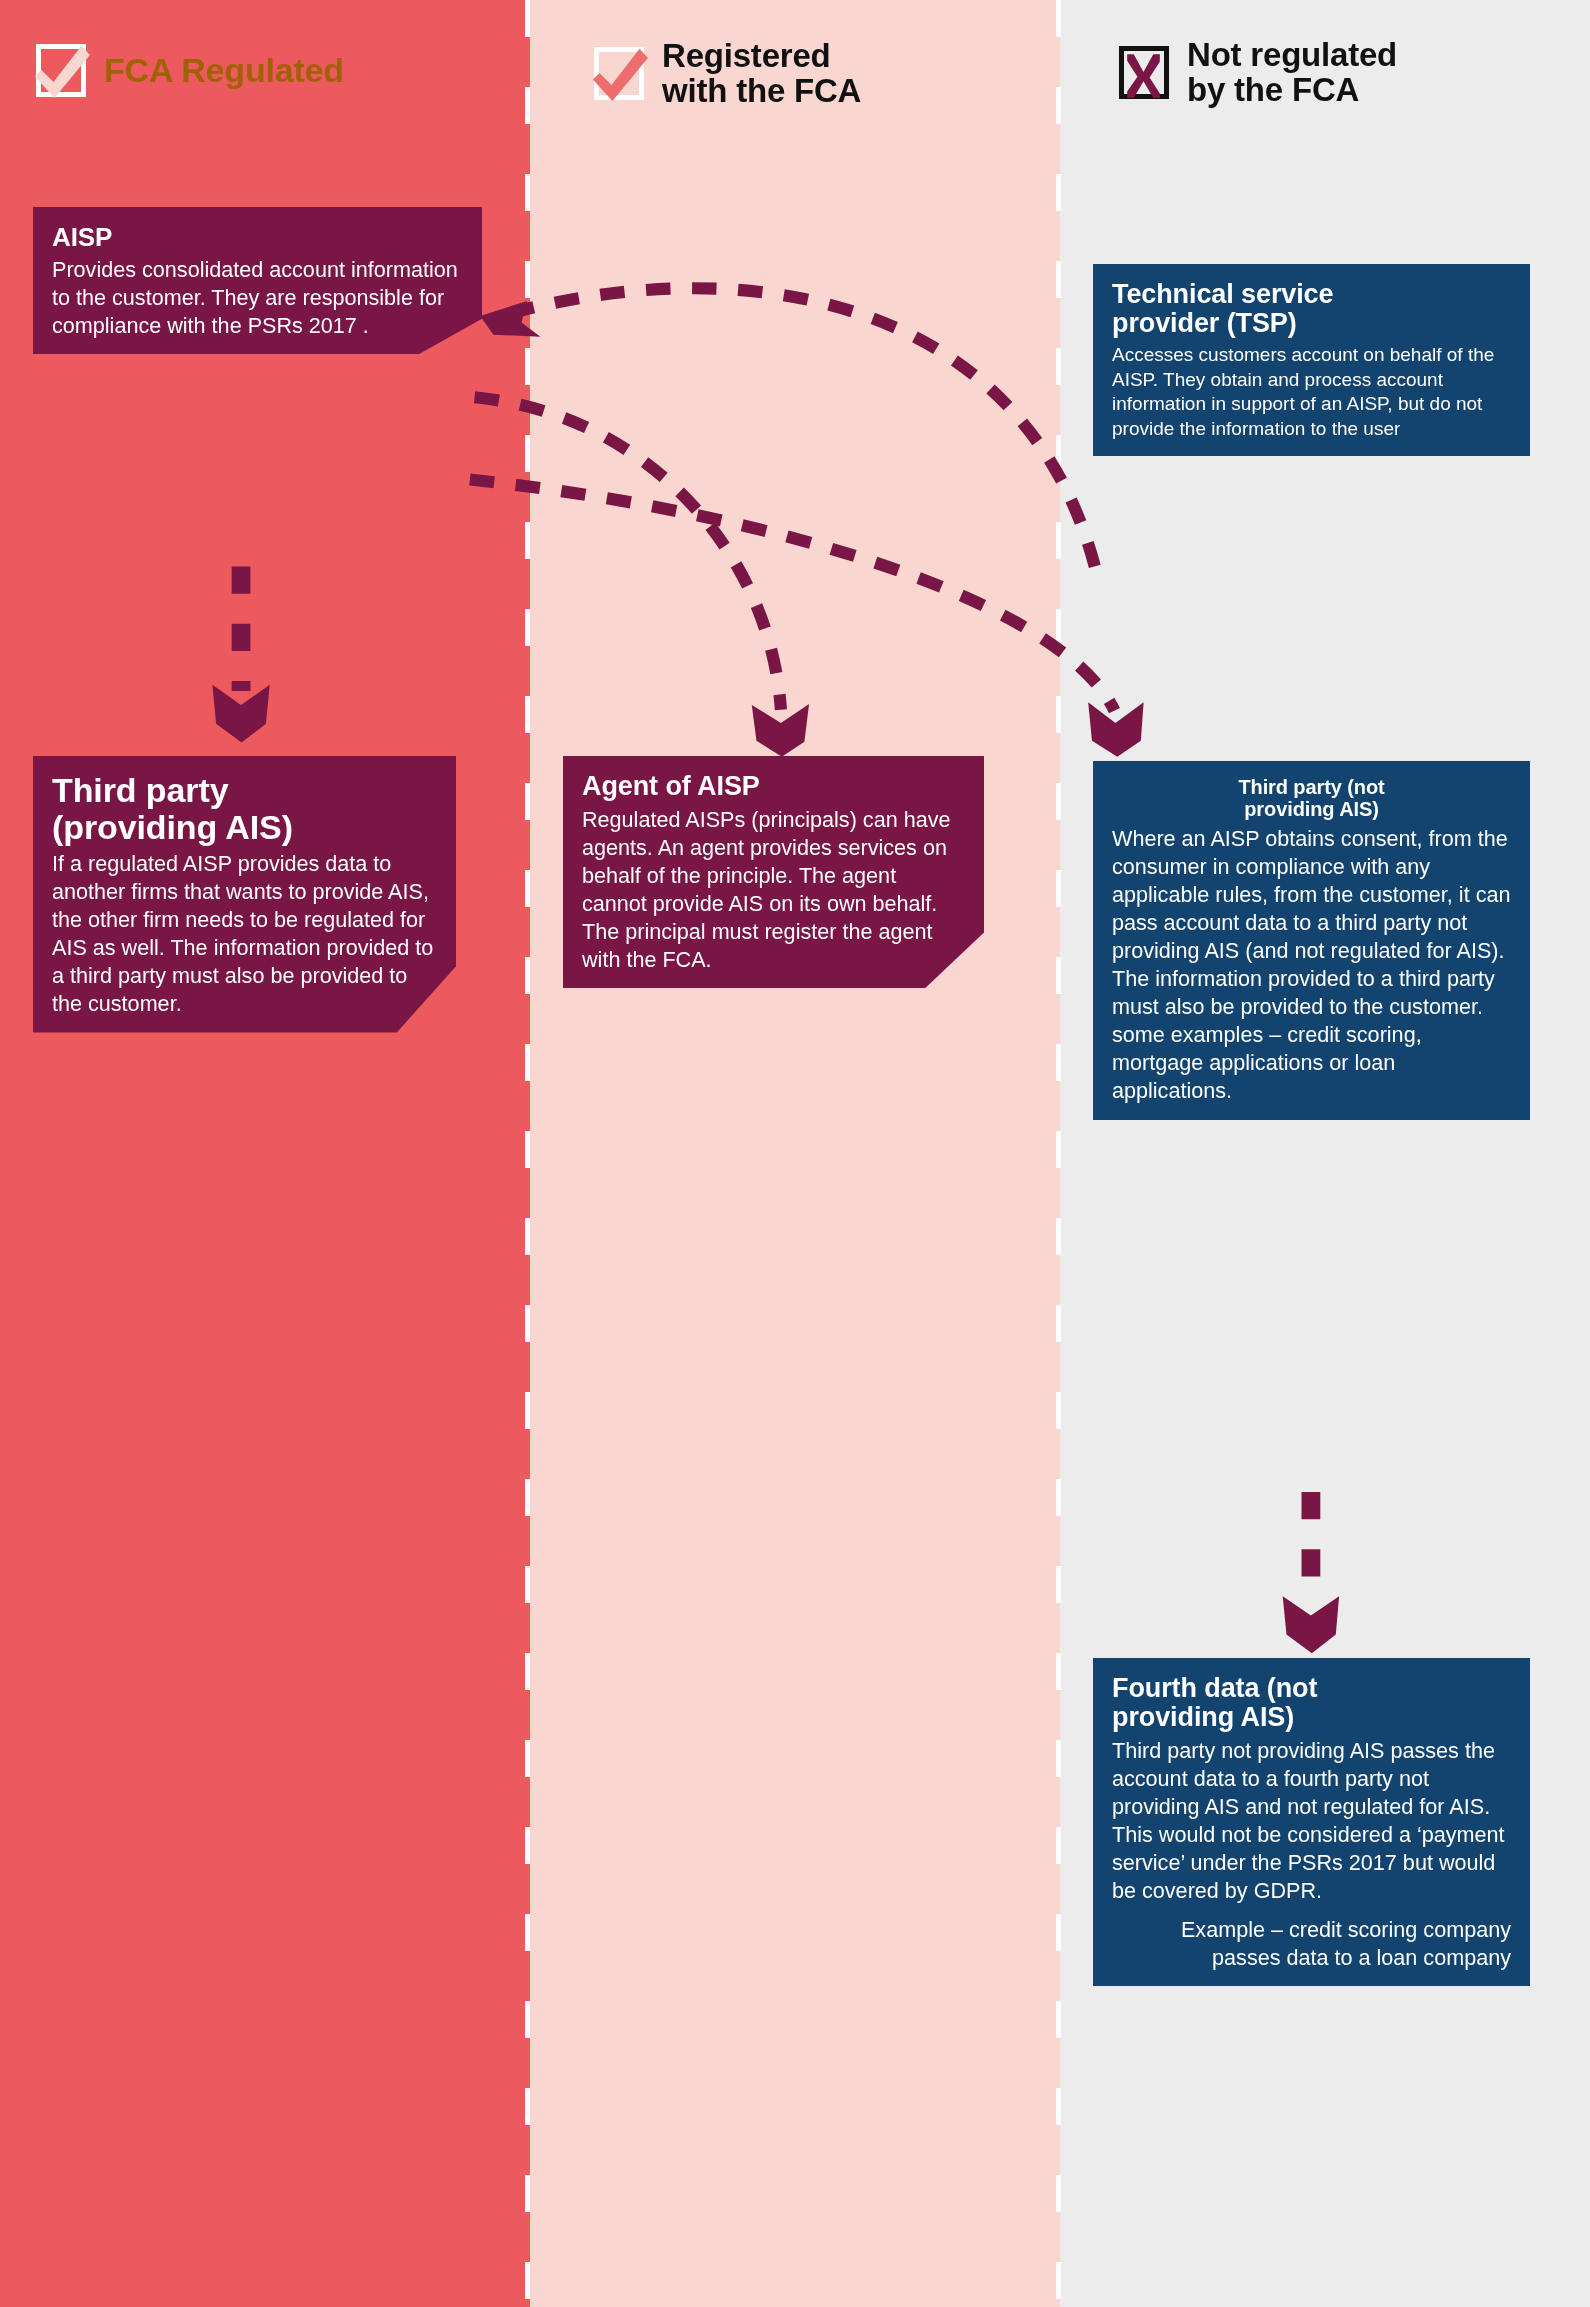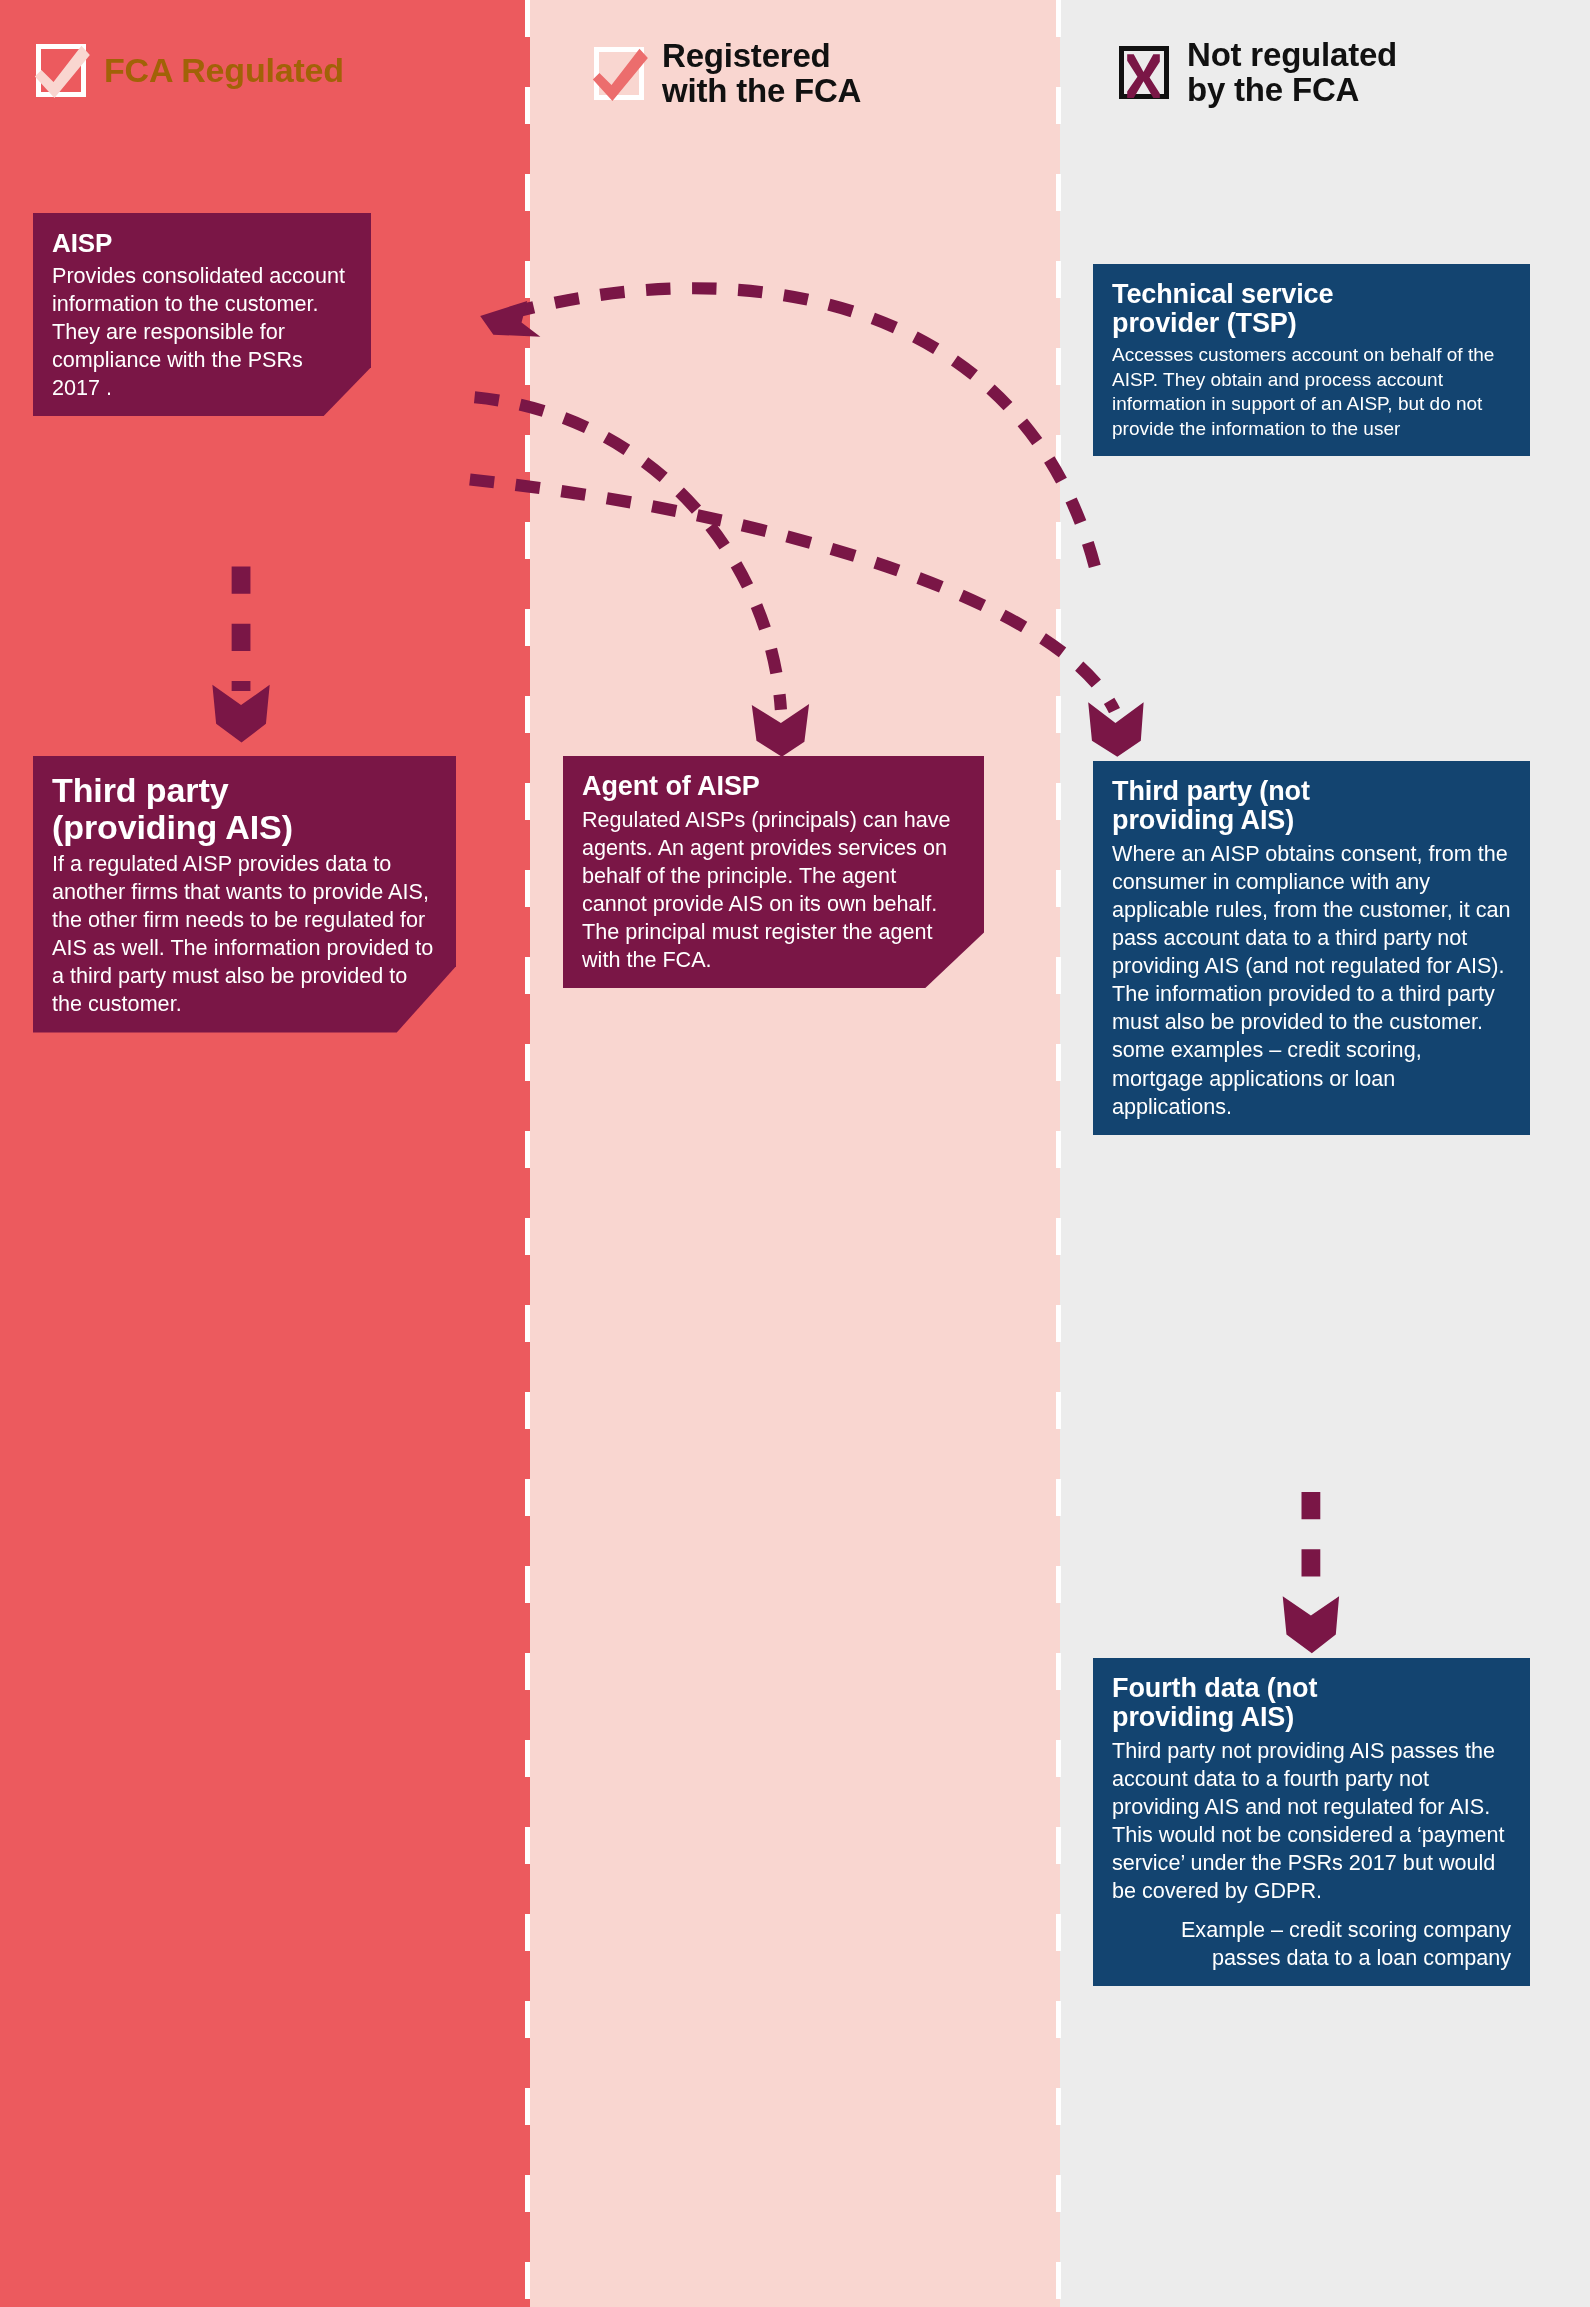--- a/index.html
+++ b/index.html
@@ -76,38 +76,38 @@
 
   
   .card.maroon {
     background:#7a1646;
     -webkit-clip-path: polygon(0 0, 100% 0, 100% 76%, 86% 100%, 0 100%);
     clip-path: polygon(0 0, 100% 0, 100% 76%, 86% 100%, 0 100%);
   }
   .card.navy { background:#134470; }
 
   
-  #card-aisp          { left:33px;   top:207px;  width:338px;margin-top:6px;  }
+  #card-aisp          { left:33px;   top:207px;  width:449px;  }
   #card-aisp .card-title { font-size:26px; }
   #card-aisp .card-body  { font-size:21.6px; }
 
   #card-third-ais     { left:33px;   top:756px; width:423px; }
   #card-third-ais .card-title { font-size:34px; }
   #card-third-ais .card-body  { font-size:21.6px; }
 
   #card-agent         { left:563px; top:756px; width:421px; }
   #card-agent .card-title { font-size:27px; }
   #card-agent .card-body  { font-size:21.6px; }
 
   #card-tsp           { left:1093px; top:264px;  width:437px; }
   #card-tsp .card-title { font-size:27px; }
   #card-tsp .card-body  { font-size:19px; }
 
   #card-third-notais  { left:1093px; top:761px; width:437px; }
-  #card-third-notais .card-title { font-size:27px; }
+  #card-third-notais .card-title { font-size:20px;text-align:center; }
   #card-third-notais .card-body  { font-size:21.6px; }
 
   #card-fourth        { left:1093px; top:1658px; width:437px; }
   #card-fourth .card-title { font-size:27px; }
   #card-fourth .card-body  { font-size:21.6px; }
 
   
   .arrows { position:absolute; left:0; top:0; width:1590px; height:2307px; pointer-events:none; }
   .dash {
     fill:none;

